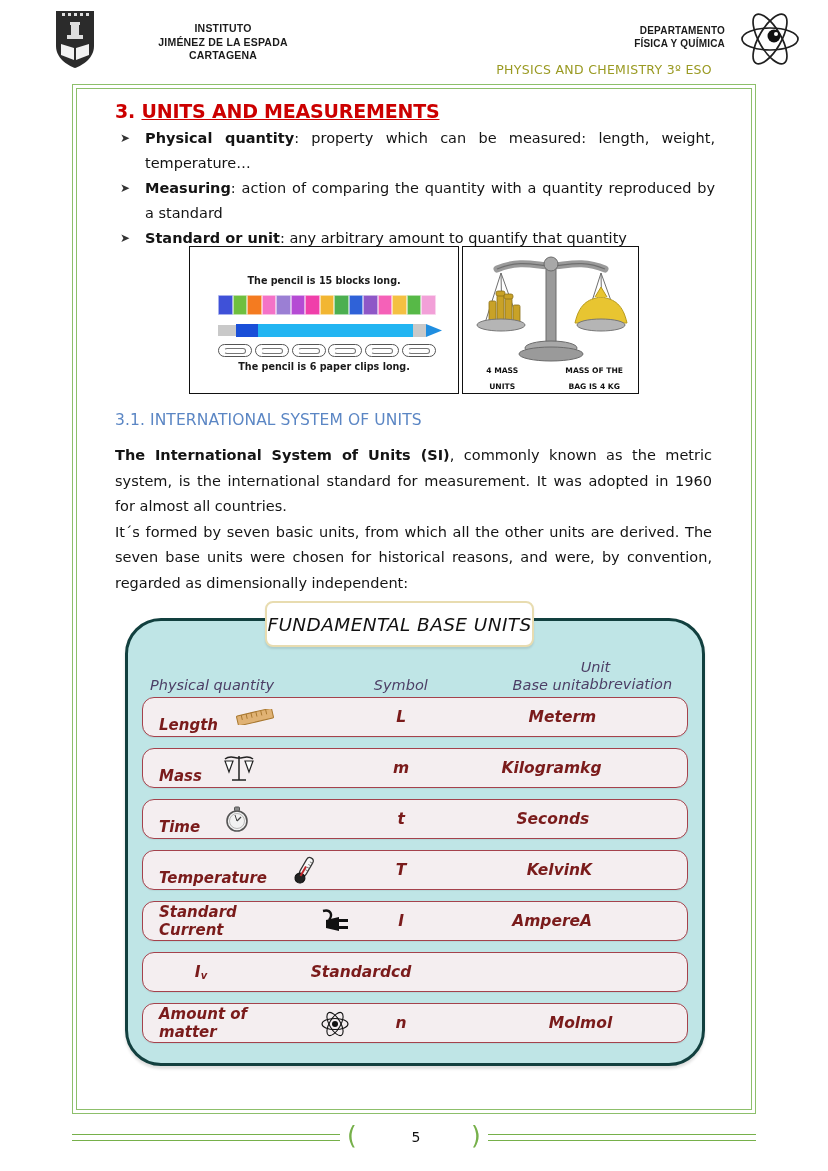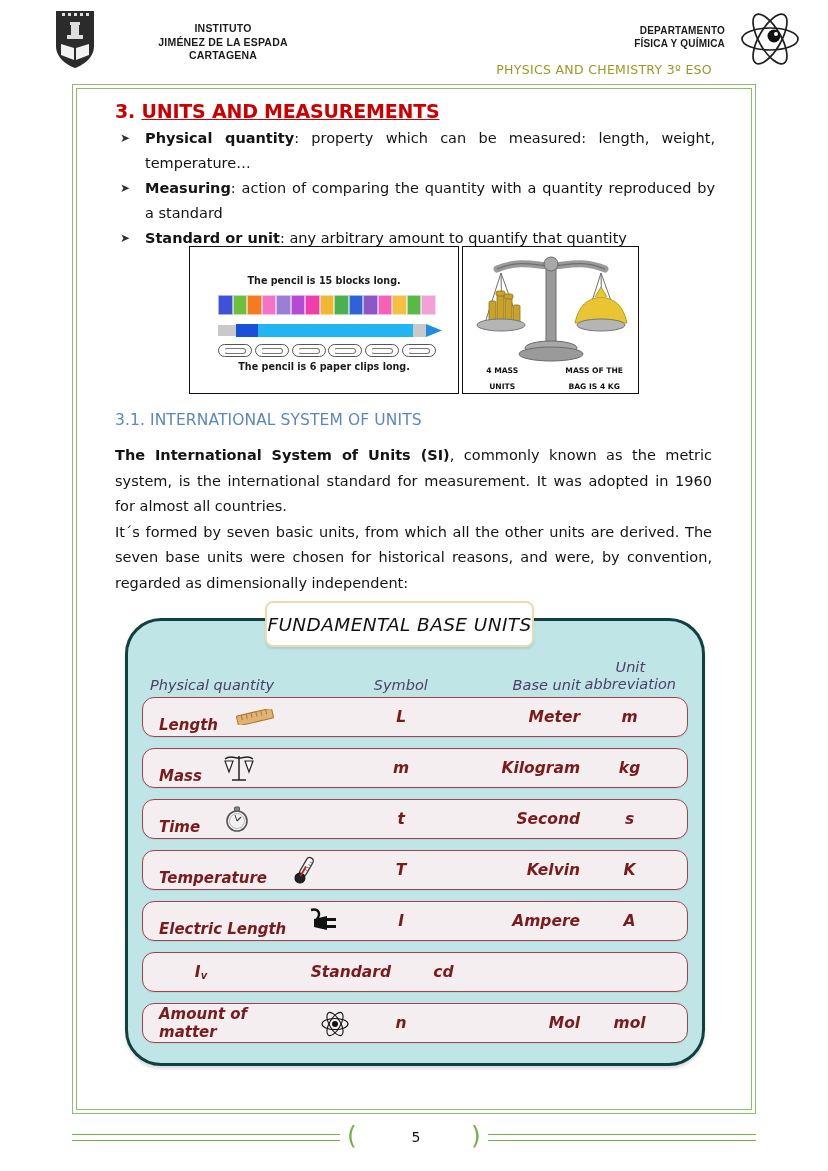--- a/index.html
+++ b/index.html
@@ -267,21 +267,21 @@
     display: flex;
     align-items: flex-end;
     padding: 0 8px 4px 8px;
     color: #4d3f66;
     font-size: 14.5px;
     font-family: "DejaVu Sans", sans-serif;
   }
   .c1 { width: 215px; }
   .c2 { width: 100px; text-align: center; }
   .c3 { width: 140px; text-align: right; }
-  .c4 { width: 105px; text-align: center; line-height: 17px; }
+  .c4 { width: 105px; text-align: left; line-height: 17px; }
 
   .unit-row {
     display: flex;
     align-items: center;
     background: #f4eef0;
     border: 1.3px solid #a4424c;
     border-radius: 12px;
     height: 40px;
     margin-bottom: 11px;
     box-sizing: border-box;
@@ -600,21 +600,21 @@
           </svg>
         </span>
       </div>
       <div class="c2">T</div>
       <div class="c3">Kelvin</div>
       <div class="c4">K</div>
     </div>
 
     <div class="unit-row">
       <div class="c1">
-        <span>Electric Length</span>
+        <span>Standard Current</span>
         <span class="row-icon">
           <svg width="36" height="30" viewBox="0 0 36 30">
             <path d="M6 4 C14 2 16 8 12 13" fill="none" stroke="#111" stroke-width="2.4"></path>
             <path d="M9 13 L22 10 L22 24 L9 21 Z" fill="#111"></path>
             <rect x="22" y="12" width="9" height="3" fill="#111"></rect>
             <rect x="22" y="19" width="9" height="3" fill="#111"></rect>
           </svg>
         </span>
       </div>
       <div class="c2">I</div>

